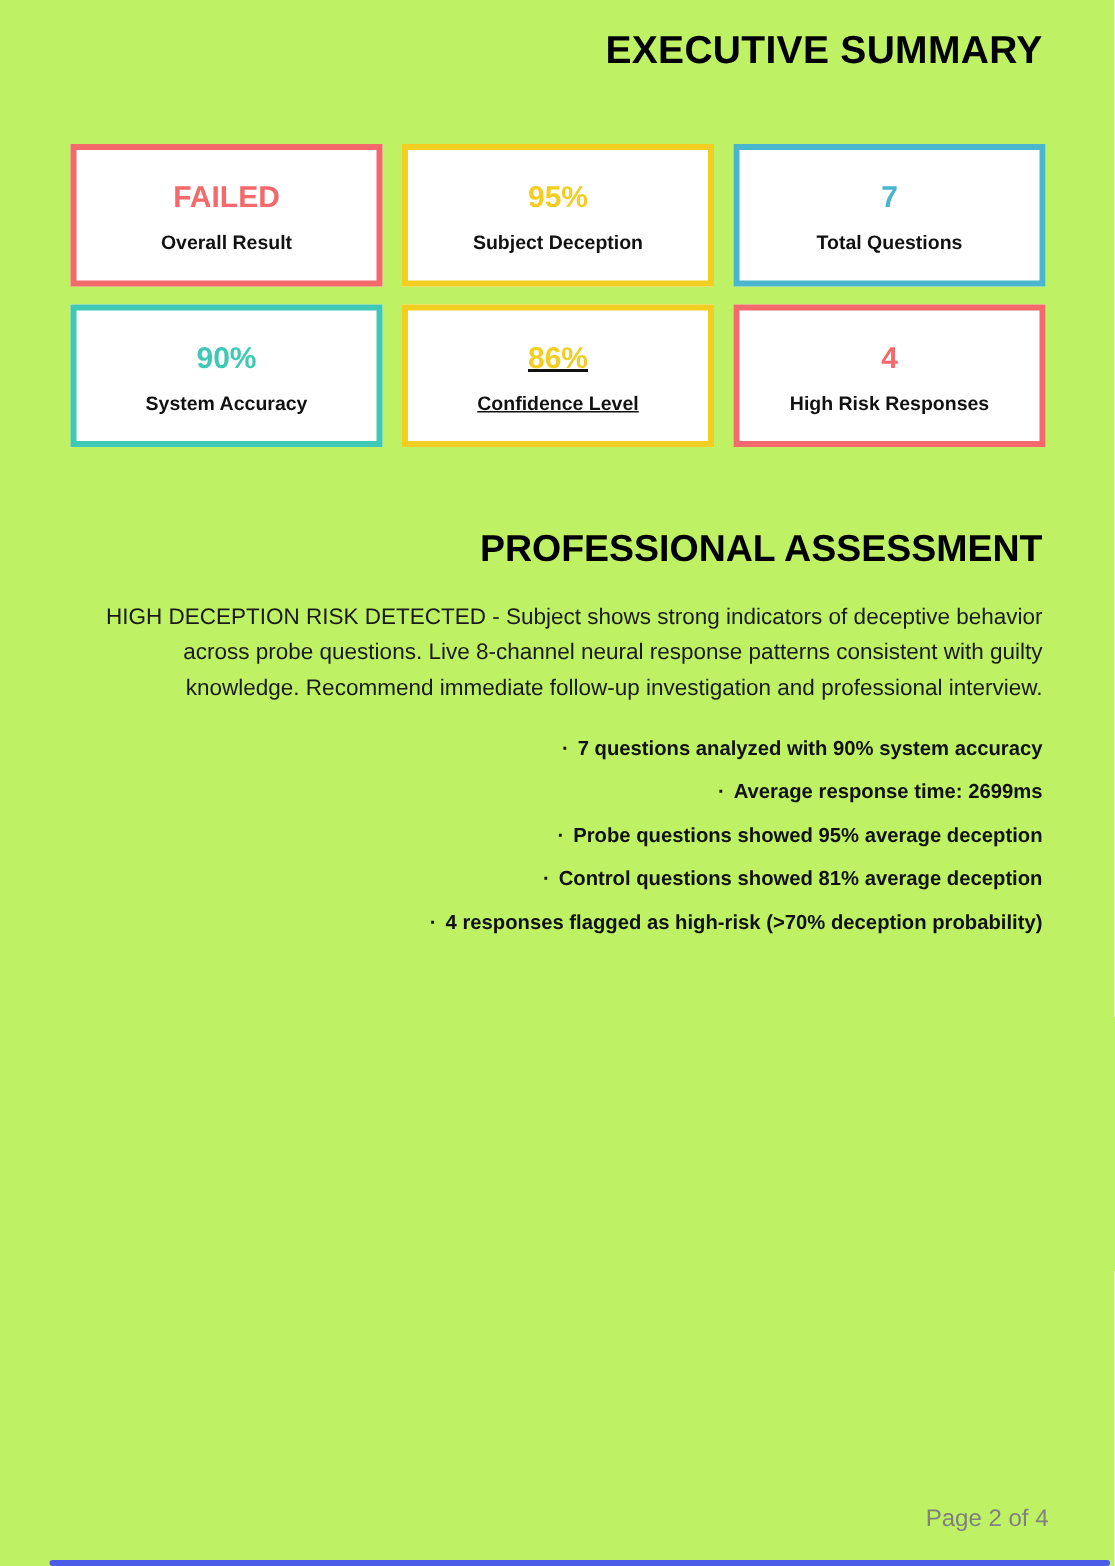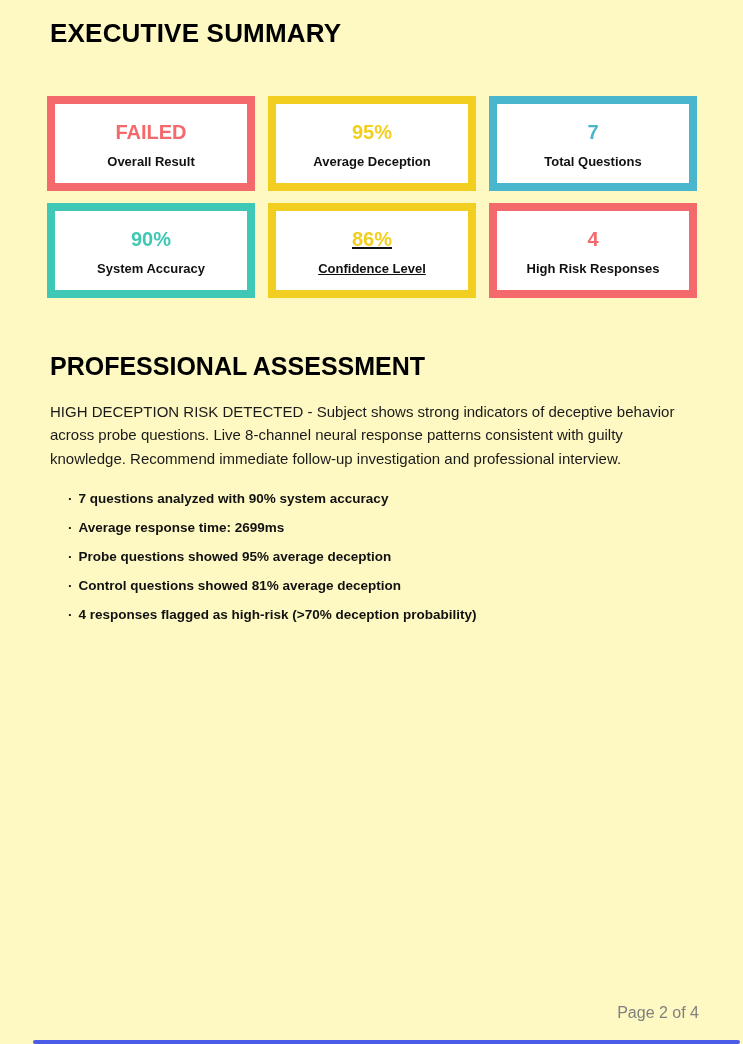--- a/index.html
+++ b/index.html
@@ -1,23 +1,24 @@
 <!DOCTYPE html>
 <html><head>
 <meta charset="utf-8">
 <style>
   html, body { margin: 0; padding: 0; background: #ffffff; }
   .page {
     position: relative;
     width: 743px;
     height: 1044px;
-    background: #fef9c3;
+    background: #bef264;
     font-family: "Liberation Sans", sans-serif;
     color: #111111;
     overflow: hidden;
+    text-align: right;
   }
   .content { padding: 0 48px 0 50px; }
 
   .page-title {
     margin: 0;
     padding-top: 18px;
     font-size: 26px;
     font-weight: bold;
     letter-spacing: 0.2px;
     color: #000000;
@@ -27,21 +28,21 @@
     margin-top: 47px;
     margin-left: -3px;
     display: grid;
     grid-template-columns: repeat(3, 208px);
     grid-auto-rows: 95px;
     column-gap: 13px;
     row-gap: 12px;
   }
   .stat-card {
     box-sizing: border-box;
-    border: 8px solid #f9a8d4; 
+    border: 4px solid #f9a8d4; 
     background: #ffffff;
     display: flex;
     flex-direction: column;
     align-items: center;
     justify-content: center;
     gap: 11px;
     padding-top: 2px;
   }
   .stat-value {
     font-size: 20px;
@@ -113,21 +114,21 @@
   <div class="content">
     <h1 class="page-title">EXECUTIVE SUMMARY</h1>
 
     <div class="cards-grid">
       <div class="stat-card" style="border-color: rgb(244, 105, 107);">
         <div class="stat-value" style="color: rgb(244, 105, 107);">FAILED</div>
         <div class="stat-label">Overall Result</div>
       </div>
       <div class="stat-card" style="border-color: rgb(242, 206, 32);">
         <div class="stat-value" style="color: rgb(242, 206, 32);">95%</div>
-        <div class="stat-label">Average Deception</div>
+        <div class="stat-label">Subject Deception</div>
       </div>
       <div class="stat-card" style="border-color: rgb(74, 182, 206);">
         <div class="stat-value" style="color: rgb(74, 182, 206);">7</div>
         <div class="stat-label">Total Questions</div>
       </div>
       <div class="stat-card" style="border-color: rgb(62, 200, 181);">
         <div class="stat-value" style="color: rgb(62, 200, 181);">90%</div>
         <div class="stat-label">System Accuracy</div>
       </div>
       <div class="stat-card" style="border-color: rgb(242, 206, 32); text-decoration: underline;">

